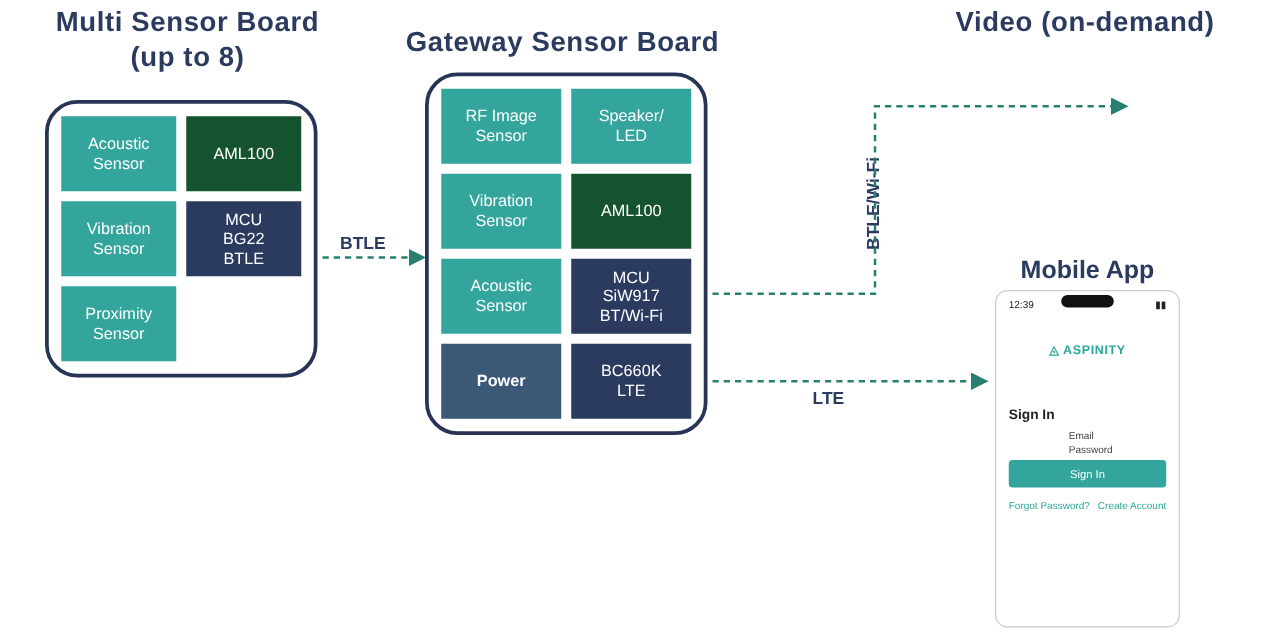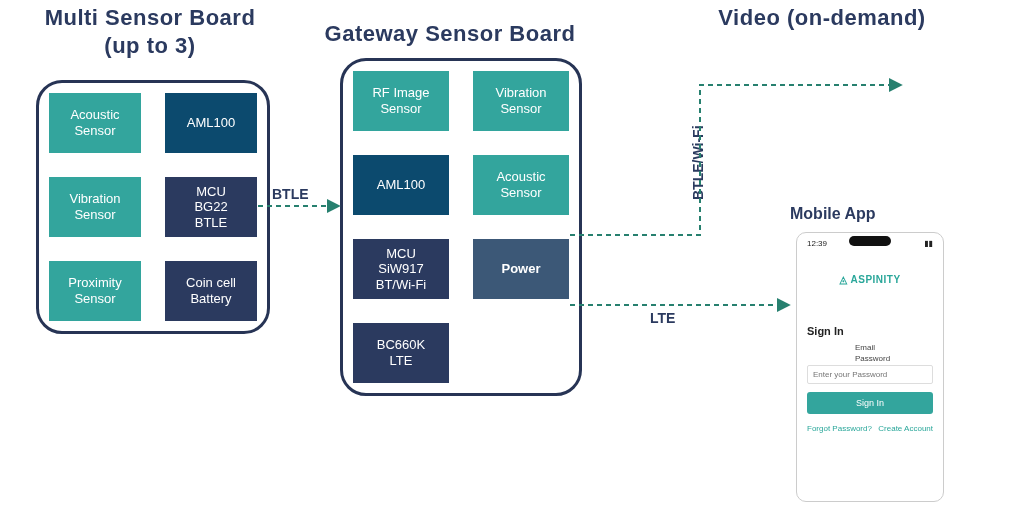--- a/index.html
+++ b/index.html
@@ -22,58 +22,58 @@
   }
   .board {
     position: absolute;
     border: 3px solid #273455;
     border-radius: 26px;
     background: #fff;
     padding: 10px;
   }
   .grid {
     display: grid;
-    gap: 24px;
+    gap: 8px;
   }
   .multi .grid { grid-template-columns: repeat(2, 92px); grid-auto-rows: 60px; }
   .gateway .grid { grid-template-columns: repeat(2, 96px); grid-auto-rows: 60px; }
   .cell {
     display: flex;
     align-items: center;
     justify-content: center;
     text-align: center;
     color: #fff;
     font-size: 13px;
     line-height: 1.2;
     padding: 4px;
     white-space: pre-line;
   }
   .teal   { background: #33a59d; }
-  .orange { background: #0c4a6e; text-align: center; }
+  .orange { background: #14532d; text-align: center; }
   .navy   { background: #2b3a5f; }
   .slate  { background: #3c5877; font-weight: bold; }
   .conn-label {
     position: absolute;
     color: #2b3a5f;
     font-size: 14px;
     font-weight: 700;
   }
   .conn-vert { transform: rotate(-90deg); transform-origin: left top; }
   .arrow-line {
     position: absolute;
     stroke: #27806f;
     fill: none;
   }
   
   .phone-title {
     position: absolute;
     color: #2b3a5f;
     font-weight: 800;
-    font-size: 16px;
-    text-align: left;
+    font-size: 20px;
+    text-align: center;
   }
   .phone {
     position: absolute;
     width: 148px;
     height: 270px;
     border: 1px solid #ccc;
     border-radius: 10px;
     background: #fff;
     padding: 6px 10px 8px 10px;
     font-size: 9px;
@@ -139,46 +139,46 @@
     justify-content: space-between;
     margin-top: 10px;
     font-size: 8px;
   }
   .phone .links a { color: #2aa79a; text-decoration: none; cursor: pointer; }
 </style>
 </head>
 <body>
 
 <div class="title" style="left:30px; top:4px; width:240px;">Multi Sensor Board
-(up to 3)</div>
+(up to 8)</div>
 <div class="title" style="left:310px; top:20px; width:280px;">Gateway Sensor Board</div>
-<div class="title" style="left:692px; top:4px; width:260px;">Video
+<div class="title" style="left:738px; top:4px; width:260px;">Video
 (on-demand)</div>
 
 <div class="board multi" style="left:36px; top:80px;">
   <div class="grid">
     <div class="cell teal">Acoustic
 Sensor</div>
     <div class="cell orange">AML100</div>
     <div class="cell teal">Vibration
 Sensor</div>
     <div class="cell navy">MCU
 BG22
 BTLE</div>
     <div class="cell teal">Proximity
 Sensor</div>
-    <div class="cell navy">Coin cell
-Battery</div>
   </div>
 </div>
 
 <div class="board gateway" style="left:340px; top:58px;">
   <div class="grid">
     <div class="cell teal">RF Image
 Sensor</div>
+    <div class="cell teal">Speaker/
+LED</div>
     <div class="cell teal">Vibration
 Sensor</div>
     <div class="cell orange">AML100</div>
     <div class="cell teal">Acoustic
 Sensor</div>
     <div class="cell navy">MCU
 SiW917
 BT/Wi-Fi</div>
     <div class="cell slate">Power</div>
     <div class="cell navy">BC660K
@@ -211,19 +211,18 @@
   <div class="statusbar">
     <span>12:39</span>
     <span>▮▮</span>
   </div>
   <div class="logo">
     <span style="color:#2aa79a;">◬ </span><span>ASPINITY</span>
   </div>
   <div class="section-title">Sign In</div>
   <div class="field-label">Email</div>
   <div class="field-label">Password</div>
-  <input type="password" placeholder="Enter your Password" style="">
   <button class="signin-btn">Sign In</button>
   <div class="links">
     <a>Forgot Password?</a>
     <a>Create Account</a>
   </div>
 </div>
 
 </body></html>

